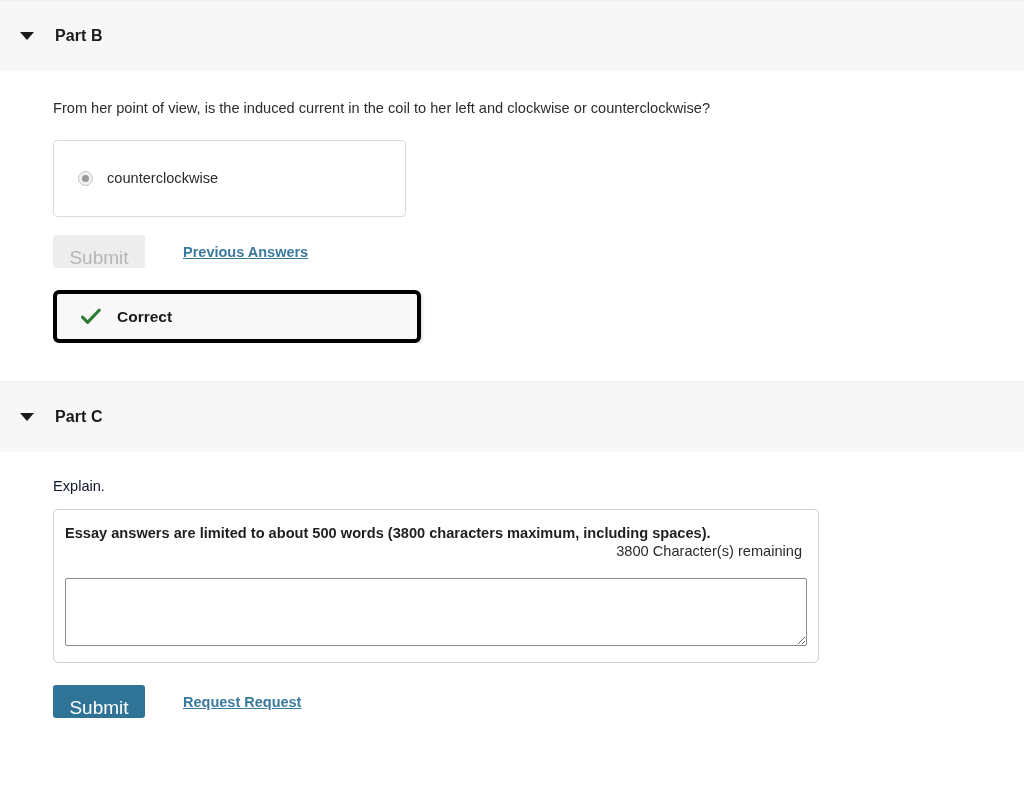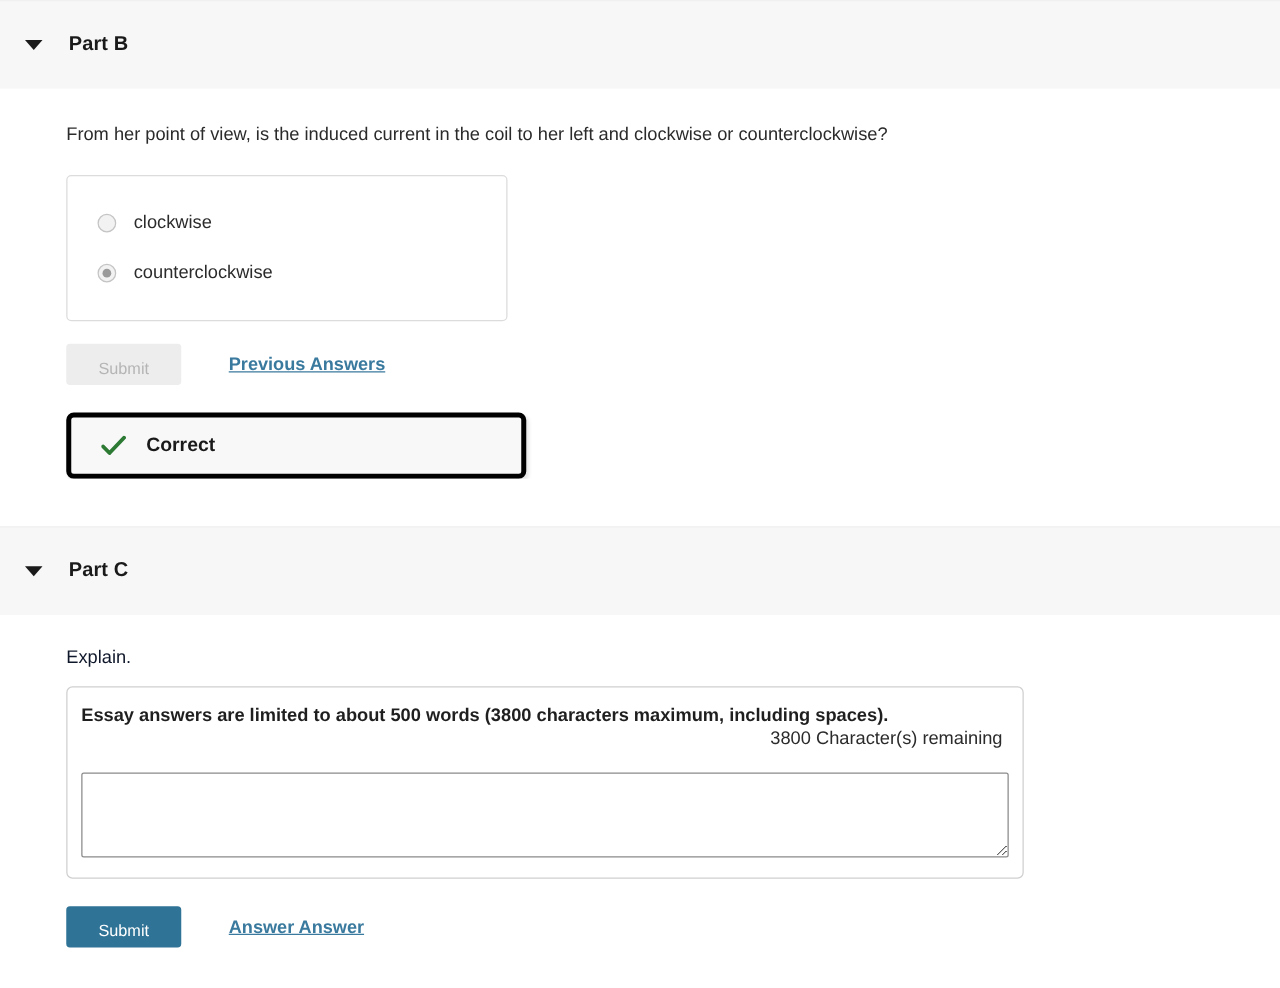--- a/index.html
+++ b/index.html
@@ -110,21 +110,21 @@
   }
 
   
   .action-row {
     display: flex;
     align-items: center;
     margin-top: 18px;
   }
   .btn {
     font-family: "Liberation Sans", sans-serif;
-    font-size: 13px;
+    font-size: 19px;
     border: none;
     border-radius: 3px;
     padding: 12px;
     height: 33px;
     width: 92px;
     cursor: pointer;
   }
   .btn-disabled {
     background: #ededed;
     color: #b5b5b5;
@@ -224,24 +224,20 @@
     <div class="disclosure-triangle"></div>
     <div class="part-title">Part B</div>
   </div>
 
   <div class="part-body">
 
     <div class="question-text">From her point of view, is the induced current in the coil to her left and clockwise or counterclockwise?</div>
 
     <div class="choices-box">
       <div class="choice-row">
-        <span class="radio"></span>
-        <span class="choice-label">clockwise</span>
-      </div>
-      <div class="choice-row">
         <span class="radio checked"></span>
         <span class="choice-label">counterclockwise</span>
       </div>
     </div>
 
     <div class="action-row">
       <button class="btn btn-disabled" disabled="">Submit</button>
       <a class="link">Previous Answers</a>
     </div>
 
@@ -265,17 +261,17 @@
     <div class="prompt-text">Explain.</div>
 
     <div class="essay-box">
       <div class="essay-notice">Essay answers are limited to about 500 words (3800 characters maximum, including spaces).</div>
       <div class="essay-remaining">3800 Character(s) remaining</div>
       <textarea class="essay-textarea" placeholder="" style=""></textarea>
     </div>
 
     <div class="action-row action-row-bottom">
       <button class="btn btn-primary">Submit</button>
-      <a class="link">Answer Answer</a>
+      <a class="link">Request Request</a>
     </div>
 
   </div>
 </div>
 
 </body></html>

